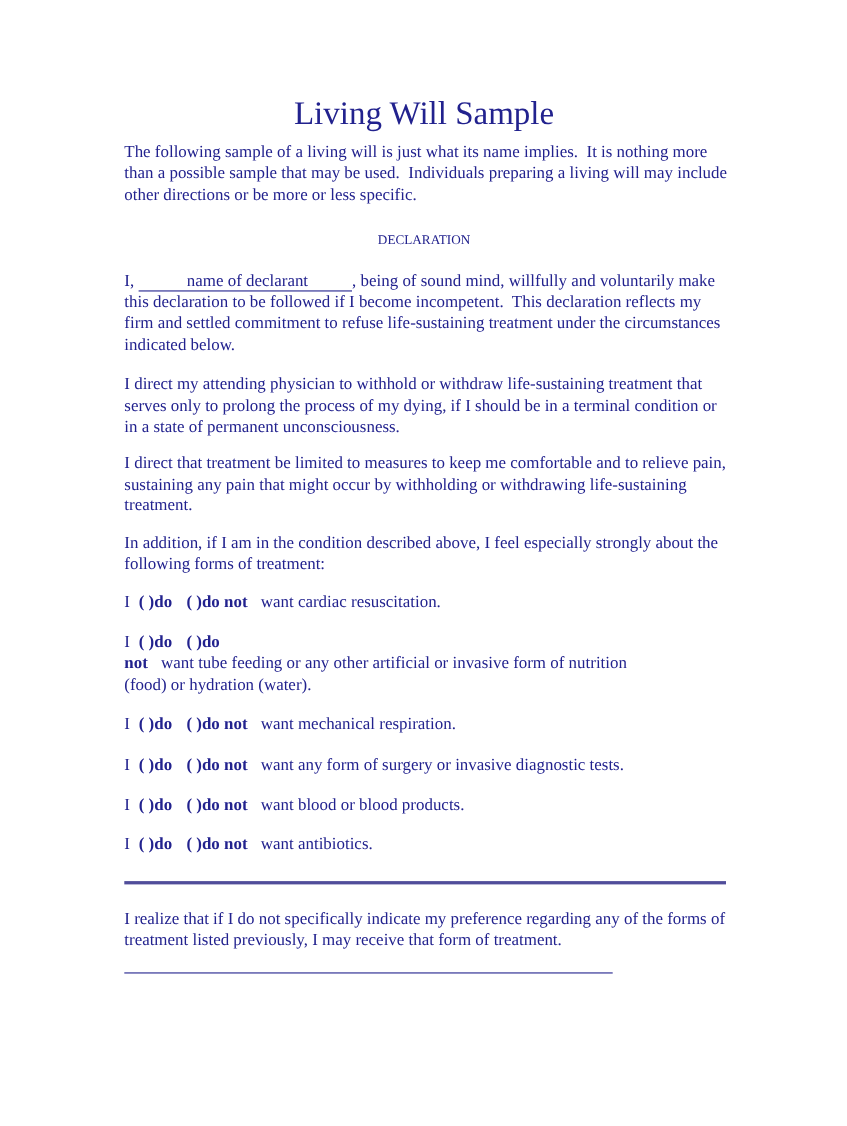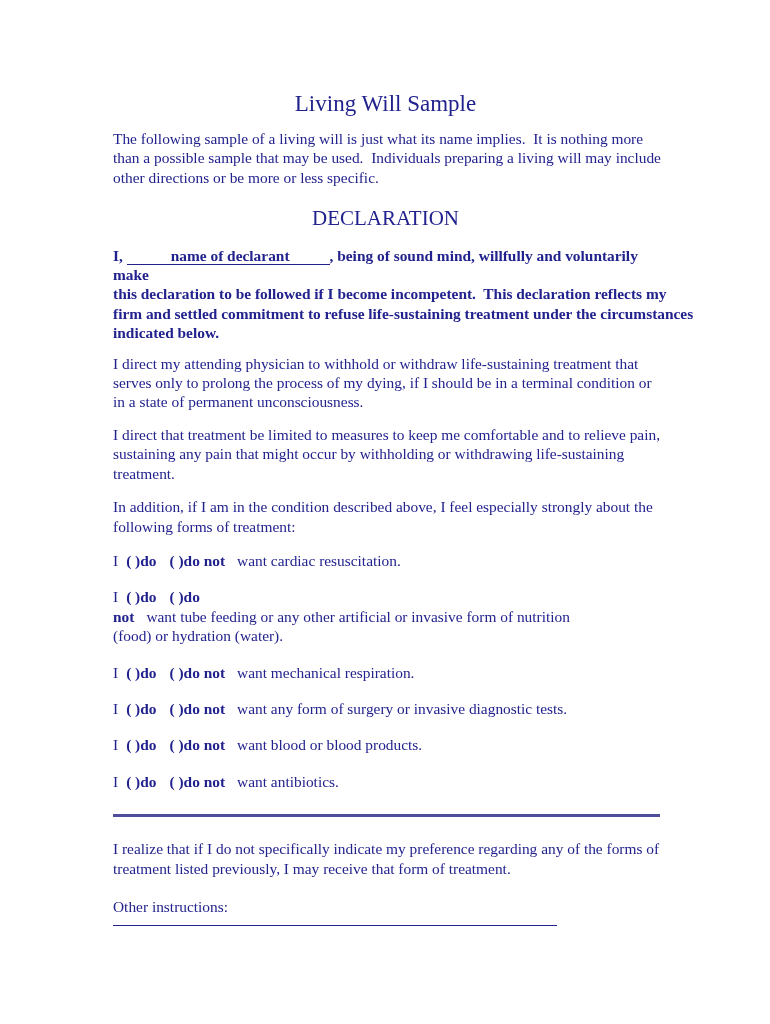--- a/index.html
+++ b/index.html
@@ -11,36 +11,36 @@
     padding: 90px 112px 0 113px;
     background: #ffffff;
     font-family: "Liberation Serif", "DejaVu Serif", serif;
     font-size: 15.4px;
     line-height: 19.4px;
     color: #22228e;
     overflow: hidden;
   }
   .pre { white-space: pre; }
   h1.doc-title {
-    font-size: 23px;
+    font-size: 30px;
     line-height: 27px;
     font-weight: normal;
     text-align: center;
     margin: 0 0 12px 0;
   }
   .para { margin: 0; }
   .intro        { margin-bottom: 22px; }
   h2.decl-head {
-    font-size: 21px;
+    font-size: 12px;
     line-height: 19.4px;
     font-weight: normal;
     text-align: center;
     margin: 0 0 17px 0;
   }
-  .declarant-para { margin-bottom: 11px; font-weight: bold; }
+  .declarant-para { margin-bottom: 17px; }
   .p-withhold   { margin-bottom: 13px; }
   .p-comfort    { margin-bottom: 14px; }
   .p-addition   { margin-bottom: 15px; }
   .fill-blank {
     display: inline-block;
     border-bottom: 1.2px solid #22228e;
     padding: 0 40px 0 44px;
     line-height: 17px;
   }
   .item { margin: 0 0 17px 0; }
@@ -105,17 +105,16 @@
   <div class="item"><span class="pronoun">I</span><span class="opt">( )do</span><span class="opt last">( )do not</span><span class="item-text">want blood or blood products.</span></div>
 
 
   <div class="item"><span class="pronoun">I</span><span class="opt">( )do</span><span class="opt last">( )do not</span><span class="item-text">want antibiotics.</span></div>
 
   <div class="divider"></div>
 
   <p class="para pre p-realize">I realize that if I do not specifically indicate my preference regarding any of the forms of
 treatment listed previously, I may receive that form of treatment.</p>
 
-  <p class="para p-other">Other instructions:</p>
 
   <div class="blank-line"></div>
 
 </div>
 
 </body></html>

